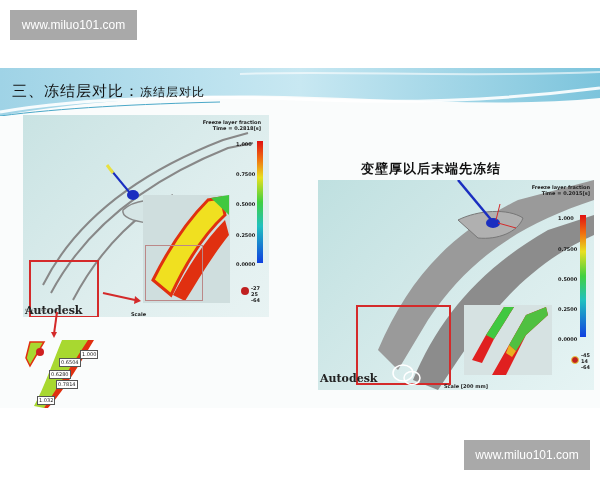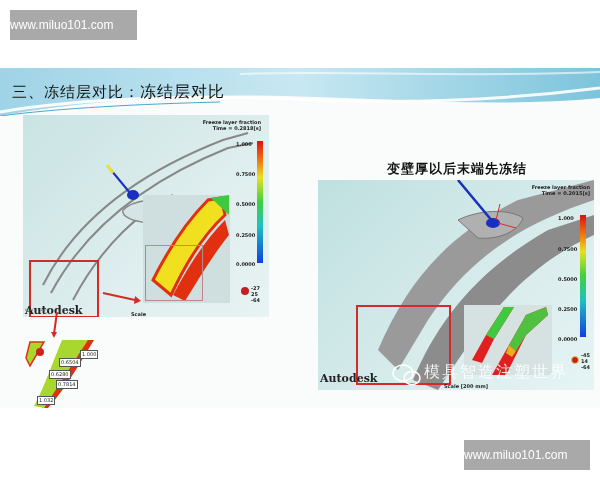--- a/index.html
+++ b/index.html
@@ -1,25 +1,25 @@
 <!DOCTYPE html>
 <html><head>
 <meta charset="utf-8">
 <style>
   * { margin:0; padding:0; box-sizing:border-box; }
   body { width:600px; height:480px; background:#ffffff; position:relative; overflow:hidden; font-family:"DejaVu Sans", sans-serif; }
-  .watermark { position:absolute; background:#a9a9a9; color:#fff; font-family:"Liberation Sans", sans-serif; font-size:12px; text-align:left; line-height:30px; }
+  .watermark { position:absolute; background:#a9a9a9; color:#fff; font-family:"Liberation Sans", sans-serif; font-size:12px; text-align:center; line-height:30px; }
   .wm-top { left:10px; top:10px; width:127px; height:30px; }
   .wm-bottom { left:464px; top:440px; width:126px; height:30px; }
 
   .slide { position:absolute; left:0; top:68px; width:600px; height:340px; background:#fafcfc; }
   .banner { position:absolute; left:0; top:0; width:600px; height:48px; overflow:hidden; }
   .banner svg { position:absolute; left:0; top:0; }
   .title-left { position:absolute; left:12px; top:14px; font-family:"DejaVu Serif", serif; font-size:15px; color:#111; letter-spacing:1px; }
-  .title-left .sub { font-size:16px; }
+  .title-left .sub { font-size:12px; }
   .title-right { position:absolute; left:290px; top:8px; font-family:"DejaVu Serif", serif; font-size:22px; color:#111; letter-spacing:1px; }
 
   .panel-left { position:absolute; left:23px; top:47px; width:246px; height:202px; background:linear-gradient(135deg,#c9e3e3 0%, #dfeeee 60%, #e8f3f3 100%); overflow:hidden; }
   .panel-right { position:absolute; left:318px; top:112px; width:276px; height:210px; background:linear-gradient(135deg,#bfe0e0 0%, #d9ecec 60%, #e6f4f4 100%); overflow:hidden; }
   .legend-title { position:absolute; font-size:5px; color:#222; text-align:right; line-height:6px; font-weight:bold; }
   .colorbar { position:absolute; width:6px; background:linear-gradient(to bottom,#e01010 0%,#f07010 15%,#e8e020 30%,#40d040 50%,#20c0c0 70%,#1040e0 100%); }
   .tick { position:absolute; font-size:5px; color:#222; font-weight:bold; }
   .autodesk { position:absolute; font-family:"DejaVu Serif", serif; font-weight:bold; color:#222; font-size:11px; }
   .autodesk-sub { position:absolute; font-size:3px; color:#555; letter-spacing:1px; }
   .redbox { position:absolute; border:2px solid #d42a2a; }
@@ -109,21 +109,21 @@
     <circle cx="40" cy="44" r="4" fill="#d02020"></circle>
     <path d="M62,32 L92,32 C80,50 62,78 44,100 L34,98 C44,80 52,56 62,32 Z" fill="#a8d830"></path>
     <path d="M88,32 L94,32 C82,52 66,80 48,100 L44,100 Z" fill="#e03010"></path>
   </svg>
   <div class="label-box" style="left:80px;top:282px;">1.000</div>
   <div class="label-box" style="left:59px;top:290px;">0.6504</div>
   <div class="label-box" style="left:49px;top:302px;">0.6280</div>
   <div class="label-box" style="left:56px;top:312px;">0.7814</div>
   <div class="label-box" style="left:37px;top:328px;">1.032</div>
 
-  <div class="caption-right" style="top:92px;margin-left:26px;">变壁厚以后末端先冻结</div>
+  <div class="caption-right" style="top:92px;">变壁厚以后末端先冻结</div>
 
   <div class="panel-right">
     <svg width="276" height="210" style="position:absolute;left:0;top:0">
       <path d="M60,170 C90,100 130,55 200,20 L276,0 L276,20 C200,45 150,80 110,140 L80,190 Z" fill="#9a9a9a"></path>
       <path d="M95,200 C120,140 160,90 230,50 L276,35 L276,55 C220,80 180,120 140,180 L120,210 Z" fill="#8c8c8c"></path>
       <path d="M140,40 C160,30 190,28 205,38 C200,52 180,60 160,58 Z" fill="#b0b0b0" stroke="#777" stroke-width="1"></path>
       <line x1="140" y1="0" x2="175" y2="42" stroke="#1a2ec0" stroke-width="2.5"></line>
       <ellipse cx="175" cy="43" rx="7" ry="5" fill="#1a2ec0"></ellipse>
       <line x1="180" y1="43" x2="198" y2="48" stroke="#d42a2a" stroke-width="1"></line>
       <line x1="178" y1="40" x2="182" y2="24" stroke="#d42a2a" stroke-width="1"></line>
@@ -157,16 +157,15 @@
       <div>14</div>
       <div>-64</div>
     </div>
     <div style="position:absolute;left:253px;top:176px;width:8px;height:8px;border-radius:50%;background:#c02020;border:1px solid #e8d040;"></div>
   </div>
 
   <svg width="30" height="22" style="position:absolute;left:392px;top:296px;">
     <ellipse cx="11" cy="9" rx="10" ry="8" fill="none" stroke="#fff" stroke-width="1.5"></ellipse>
     <ellipse cx="20" cy="14" rx="8" ry="6.5" fill="none" stroke="#fff" stroke-width="1.5"></ellipse>
   </svg>
-  <div class="wechat-text" style="top:294px;">模具智造注塑世界</div>
 </div>
 
 <div class="watermark wm-bottom">www.miluo101.com</div>
 
 </body></html>

